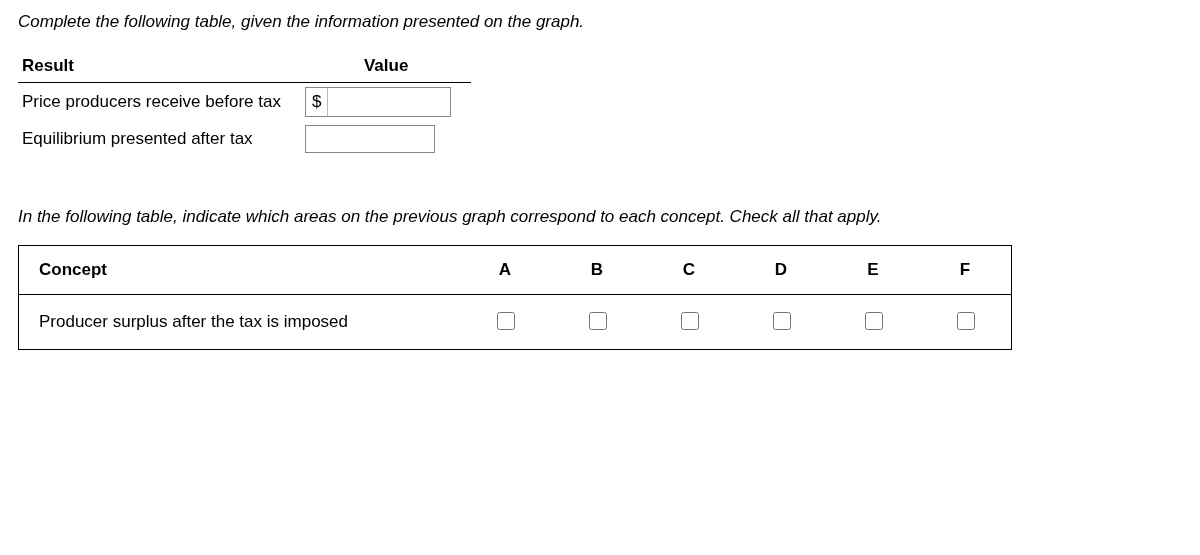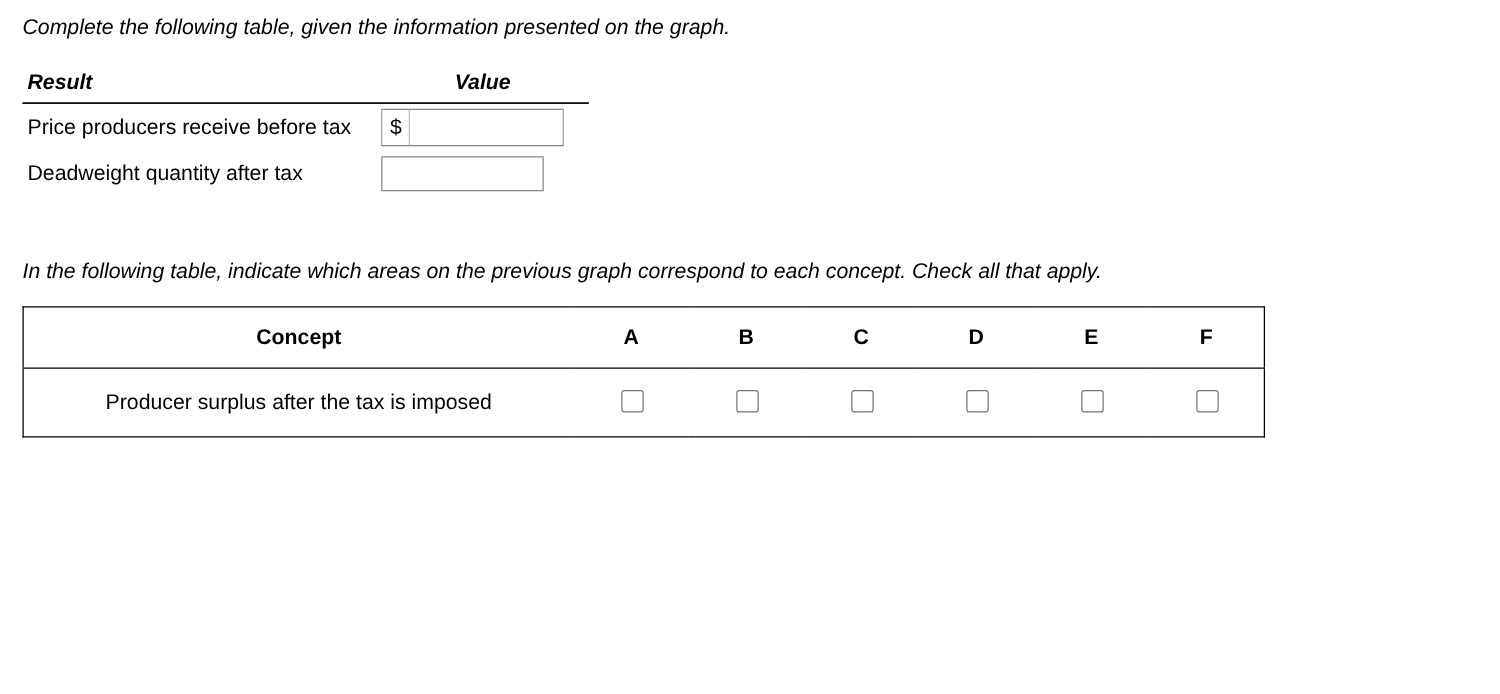--- a/index.html
+++ b/index.html
@@ -17,21 +17,20 @@
     }
     .value-table {
       border-collapse: collapse;
       margin-bottom: 50px;
     }
     .value-table th {
       font-weight: bold;
       text-align: left;
       padding: 6px 20px 6px 4px;
       border-bottom: 1.5px solid #000;
-      font-style: italic;
     }
     .value-table th.value-header {
       text-align: center;
       padding-left: 30px;
       padding-right: 30px;
     }
     .value-table td {
       padding: 4px 20px 4px 4px;
       vertical-align: middle;
     }
@@ -64,21 +63,21 @@
       font-size: 16px;
       font-family: inherit;
       box-sizing: border-box;
     }
     .concept-table {
       border-collapse: collapse;
       border: 1px solid #000;
     }
     .concept-table th, .concept-table td {
       padding: 14px 20px;
-      text-align: center;
+      text-align: left;
     }
     .concept-table th.col-concept {
       min-width: 400px;
     }
     .concept-table th.col-letter, .concept-table td.cell-cb {
       text-align: center;
       width: 60px;
       padding: 14px 16px;
     }
     .concept-table thead tr th {
@@ -112,21 +111,21 @@
       </td>
       <td>
         <span class="input-wrap">
           <span class="prefix">$</span>
           <input type="text" value="" style="">
         </span>
       </td>
     </tr>
     <tr>
       <td>
-        <span>Deadweight quantity </span><span class="bold">after</span><span> tax</span>
+        <span>Equilibrium presented </span><span class="bold">after</span><span> tax</span>
       </td>
       <td>
         <input type="text" class="input-plain" value="" style="">
       </td>
     </tr>
   </tbody>
 </table>
 
 <div class="instruction">In the following table, indicate which areas on the previous graph correspond to each concept. Check all that apply.</div>
 

